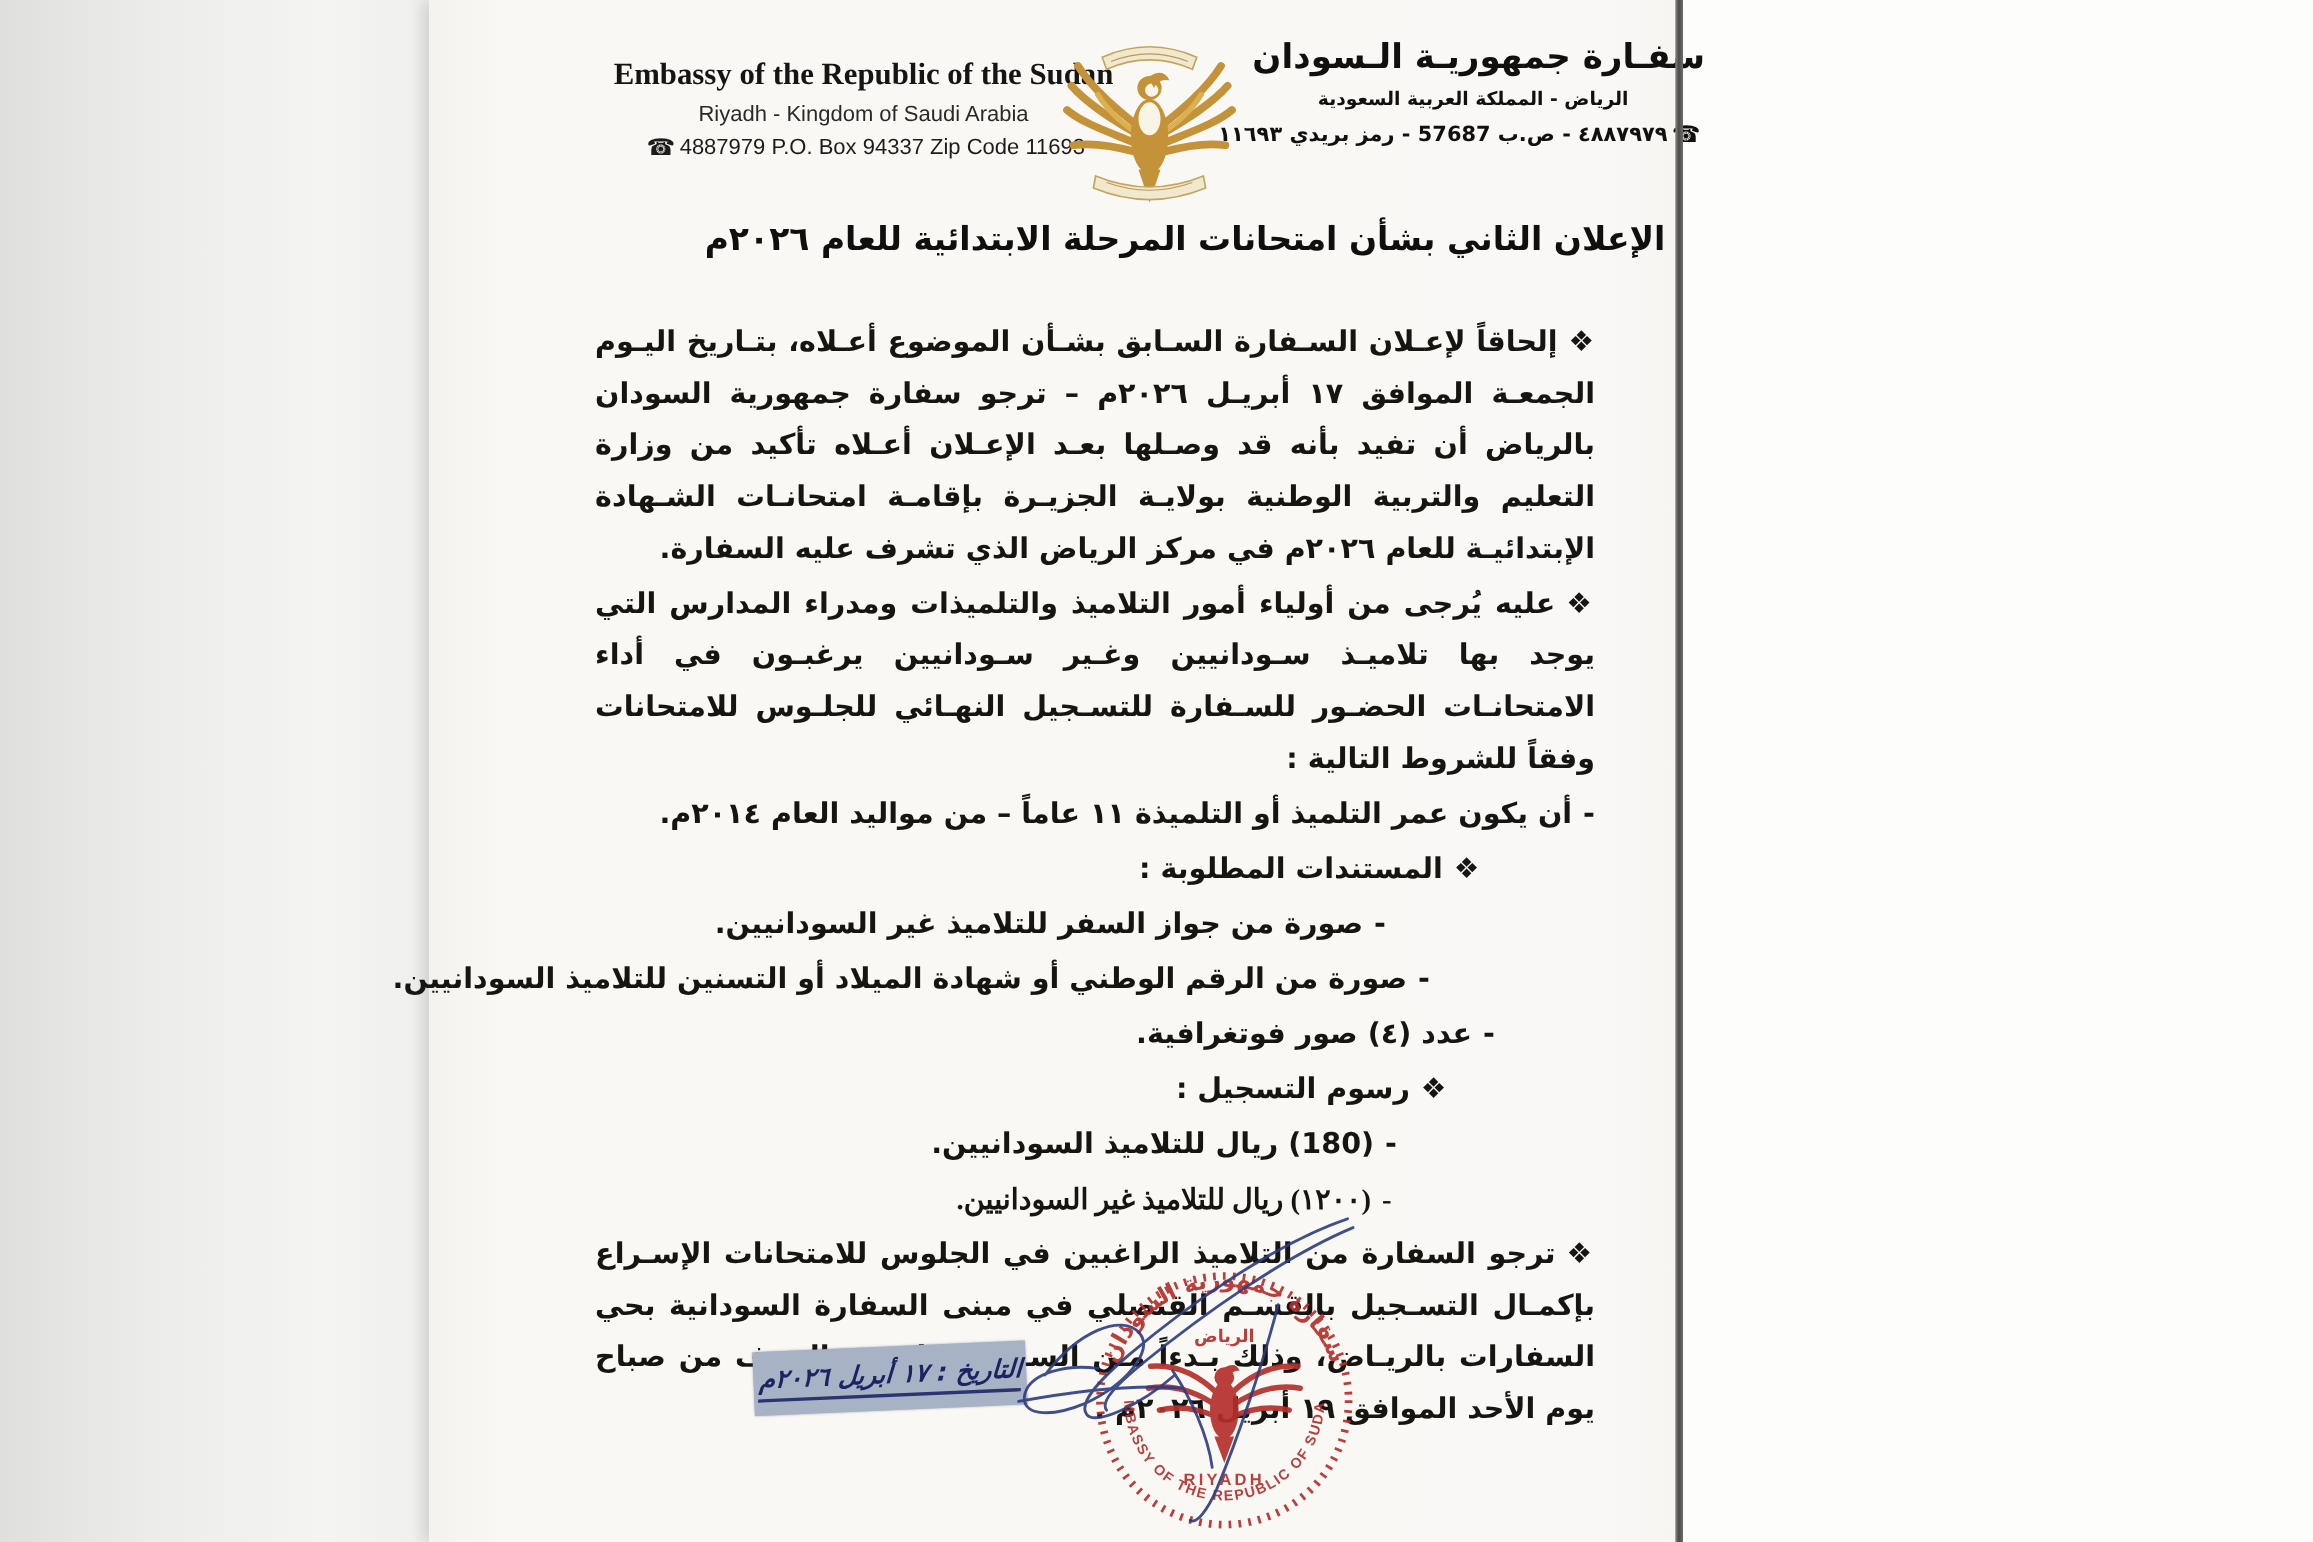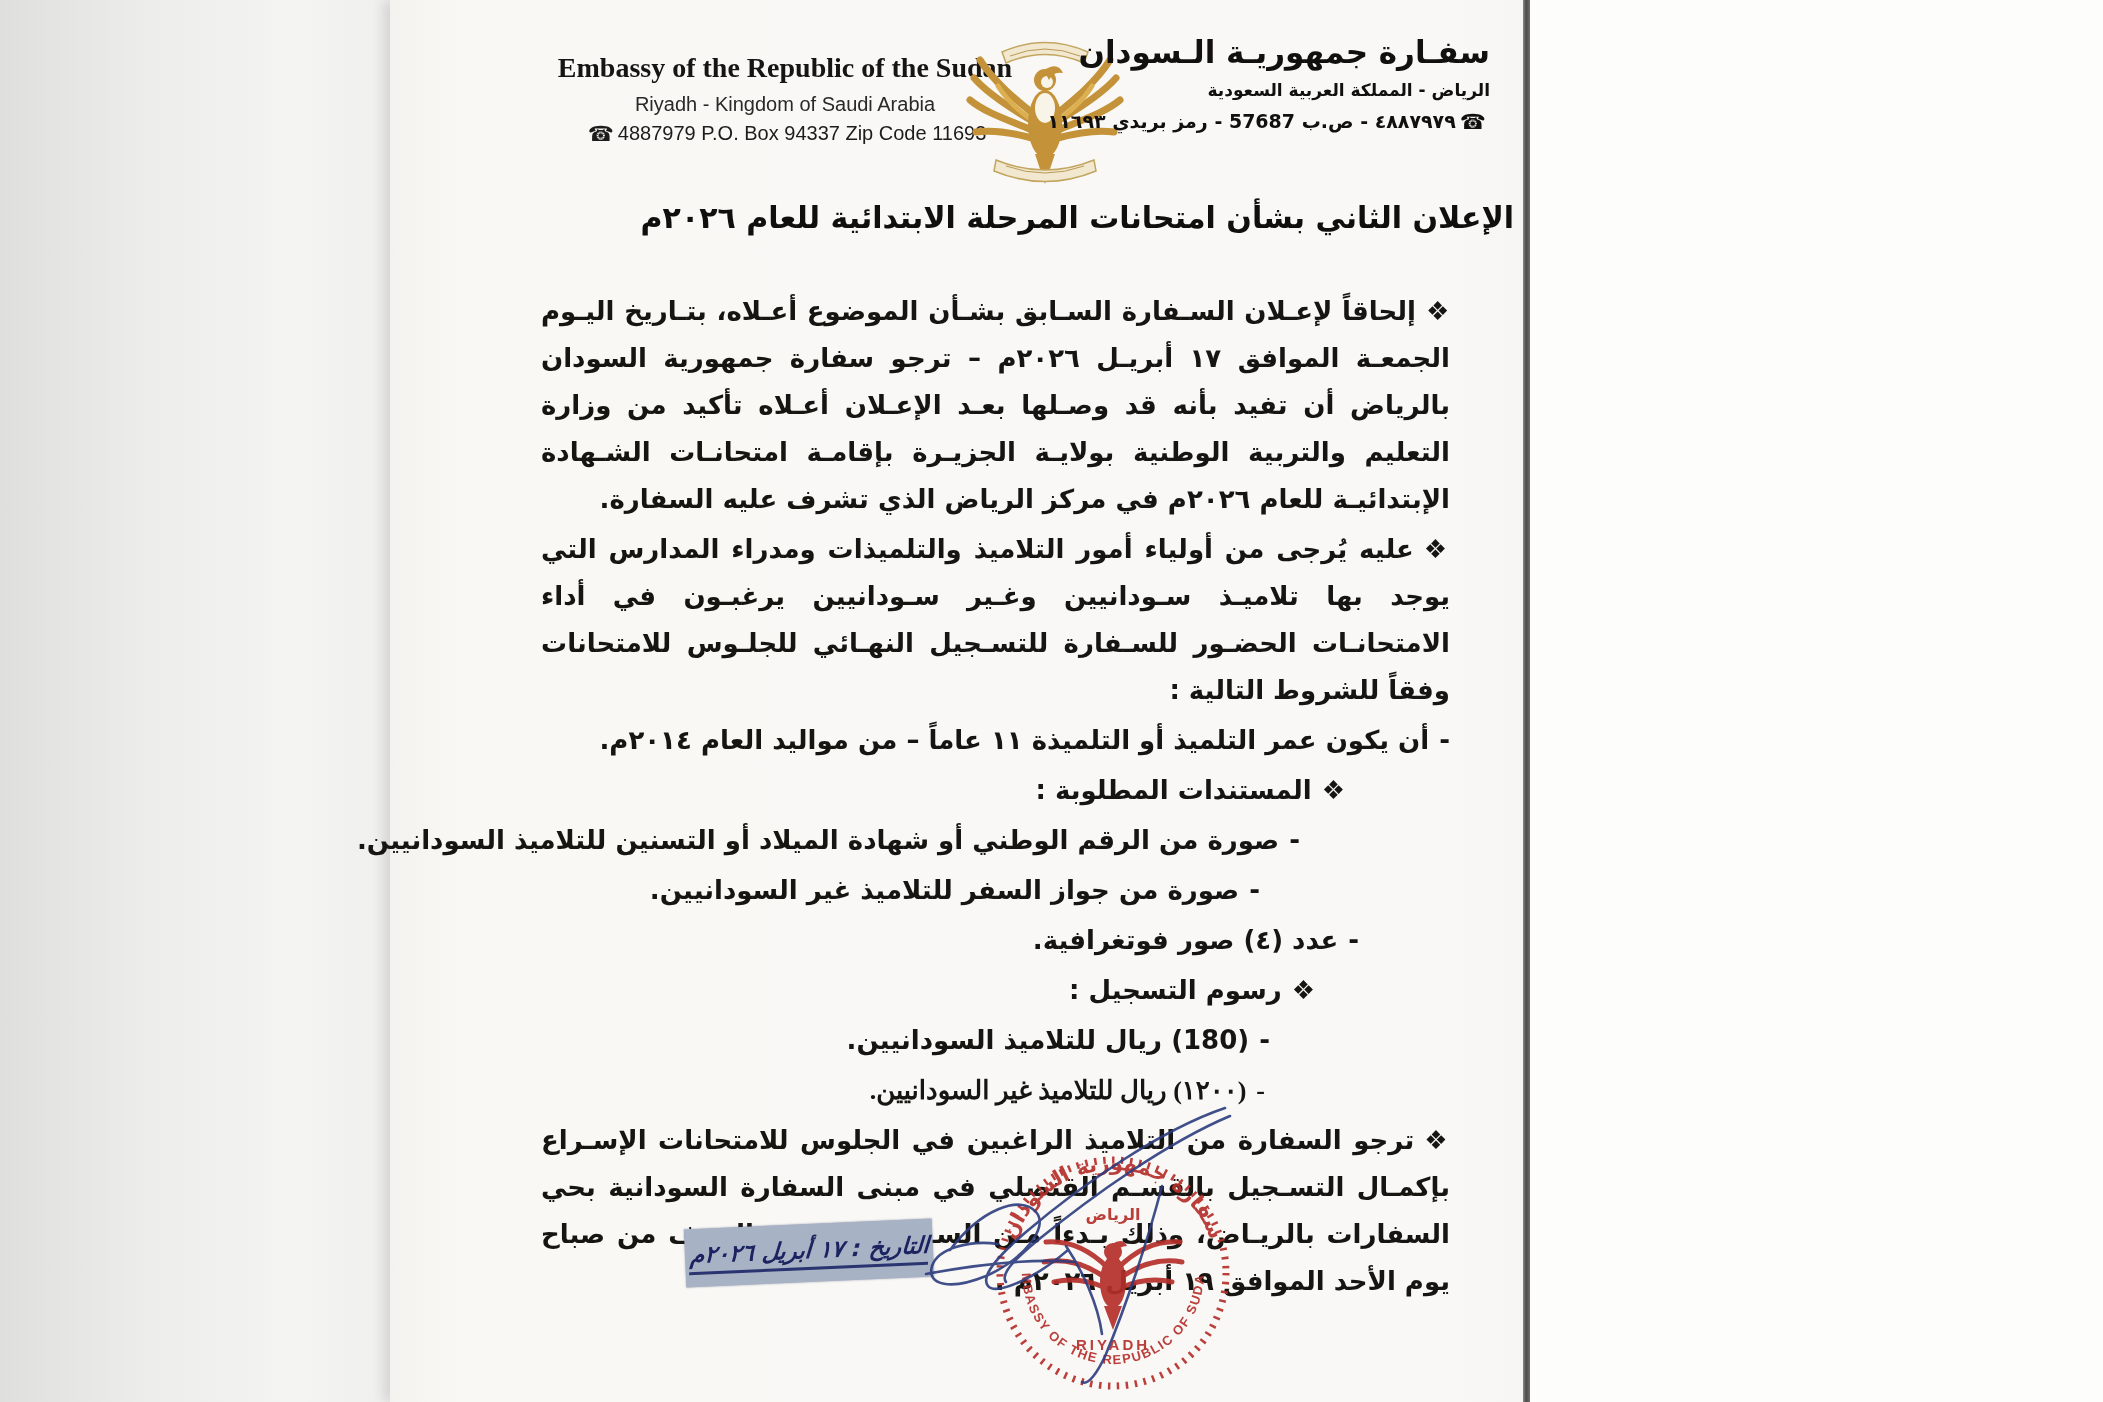--- a/index.html
+++ b/index.html
@@ -18,21 +18,21 @@
   }
   .spine{
     position:absolute; left:1523px; top:0; width:7px; height:100%;
     background:linear-gradient(90deg,#8a8884,#4d4b47 45%,#6f6d69);
   }
   
   .header-en{ position:absolute; top:52px; left:160px; width:470px; text-align:center; color:#161514;}
   .header-en .l1{ font-family:"Liberation Serif", serif; font-weight:bold; font-size:28px; white-space:nowrap;}
   .header-en .l2{ font-family:"Liberation Sans", sans-serif; font-size:20px; margin-top:9px; color:#2a2927;}
   .header-en .l3{ font-family:"Liberation Sans", sans-serif; font-size:20px; margin-top:6px; color:#1d1c1b;}
-  .header-ar{ position:absolute; top:34px; left:748px; width:352px; text-align:right; direction:rtl; color:#12100e;}
+  .header-ar{ position:absolute; top:34px; left:808px; width:352px; text-align:left; direction:rtl; color:#12100e;}
   .header-ar .l1{ font-size:31px; font-weight:bold; white-space:nowrap; letter-spacing:1px;}
   .header-ar .l2{ font-size:17px; font-weight:bold; margin-top:10px;}
   .header-ar .l3{ font-size:19px; font-weight:bold; margin-top:10px; white-space:nowrap;}
   .phone-glyph{ font-size:21px; vertical-align:-1px; padding:0 4px;}
   .emblem{ position:absolute; top:20px; left:560px; width:190px; height:172px;}
   
   .doc-title{
     position:absolute; top:200px; left:75px; right:12px; text-align:right;
     direction:rtl; font-size:30px; font-weight:bold; color:#100f0e;
   }
@@ -113,22 +113,22 @@
       <div class="l3"><span class="phone-glyph">☎</span><span>٤٨٨٧٩٧٩ - ص.ب 57687 - رمز بريدي ١١٦٩٣</span></div>
     </div>
 
     <div class="doc-title">الإعلان الثاني بشأن امتحانات المرحلة الابتدائية للعام ٢٠٢٦م</div>
 
     <div class="body-text">
       <div class="item para"><span class="marker">❖</span><span>إلحاقاً لإعـلان السـفارة السـابق بشـأن الموضوع أعـلاه، بتـاريخ اليـوم الجمعـة الموافق ١٧ أبريـل ٢٠٢٦م – ترجو سفارة جمهورية السودان بالرياض أن تفيد بأنه قد وصـلها بعـد الإعـلان أعـلاه تأكيد من وزارة التعليم والتربية الوطنية بولايـة الجزيـرة بإقامـة امتحانـات الشـهادة الإبتدائيـة للعام ٢٠٢٦م في مركز الرياض الذي تشرف عليه السفارة.</span></div>
       <div class="item para"><span class="marker">❖</span><span>عليه يُرجى من أولياء أمور التلاميذ والتلميذات ومدراء المدارس التي يوجد بها تلاميـذ سـودانيين وغـير سـودانيين يرغبـون في أداء الامتحانـات الحضـور للسـفارة للتسـجيل النهـائي للجلـوس للامتحانات وفقاً للشروط التالية :</span></div>
       <div class="item line ind-a"><span class="marker">-</span><span>أن يكون عمر التلميذ أو التلميذة ١١ عاماً – من مواليد العام ٢٠١٤م.</span></div>
       <div class="item line ind-b"><span class="marker">❖</span><span>المستندات المطلوبة :</span></div>
+      <div class="item line ind-d"><span class="marker">-</span><span>صورة من جواز السفر للتلاميذ غير السودانيين.</span></div>
       <div class="item line ind-c"><span class="marker">-</span><span>صورة من الرقم الوطني أو شهادة الميلاد أو التسنين للتلاميذ السودانيين.</span></div>
-      <div class="item line ind-d"><span class="marker">-</span><span>صورة من جواز السفر للتلاميذ غير السودانيين.</span></div>
       <div class="item line ind-e"><span class="marker">-</span><span>عدد (٤) صور فوتغرافية.</span></div>
       <div class="item line ind-f"><span class="marker">❖</span><span>رسوم التسجيل :</span></div>
       <div class="item line ind-g"><span class="marker">-</span><span>(180) ريال للتلاميذ السودانيين.</span></div>
       <div class="item line ind-h"><span class="marker">-</span><span>(١٢٠٠) ريال للتلاميذ غير السودانيين.</span></div>
       <div class="item para"><span class="marker">❖</span><span>ترجو السفارة من التلاميذ الراغبين في الجلوس للامتحانات الإسـراع بإكمـال التسـجيل بالقسـم القنصلي في مبنى السفارة السودانية بحي السفارات بالريـاض، وذلك بـدءاً مـن السـاعة الثامنـة والنصف من صباح يوم الأحد الموافق ١٩ أبريل ٢٠٢٦م .</span></div>
     </div>
 
     <div class="date-box">
       <span class="date-text">التاريخ : ١٧ أبريل ٢٠٢٦م</span>
     </div>

